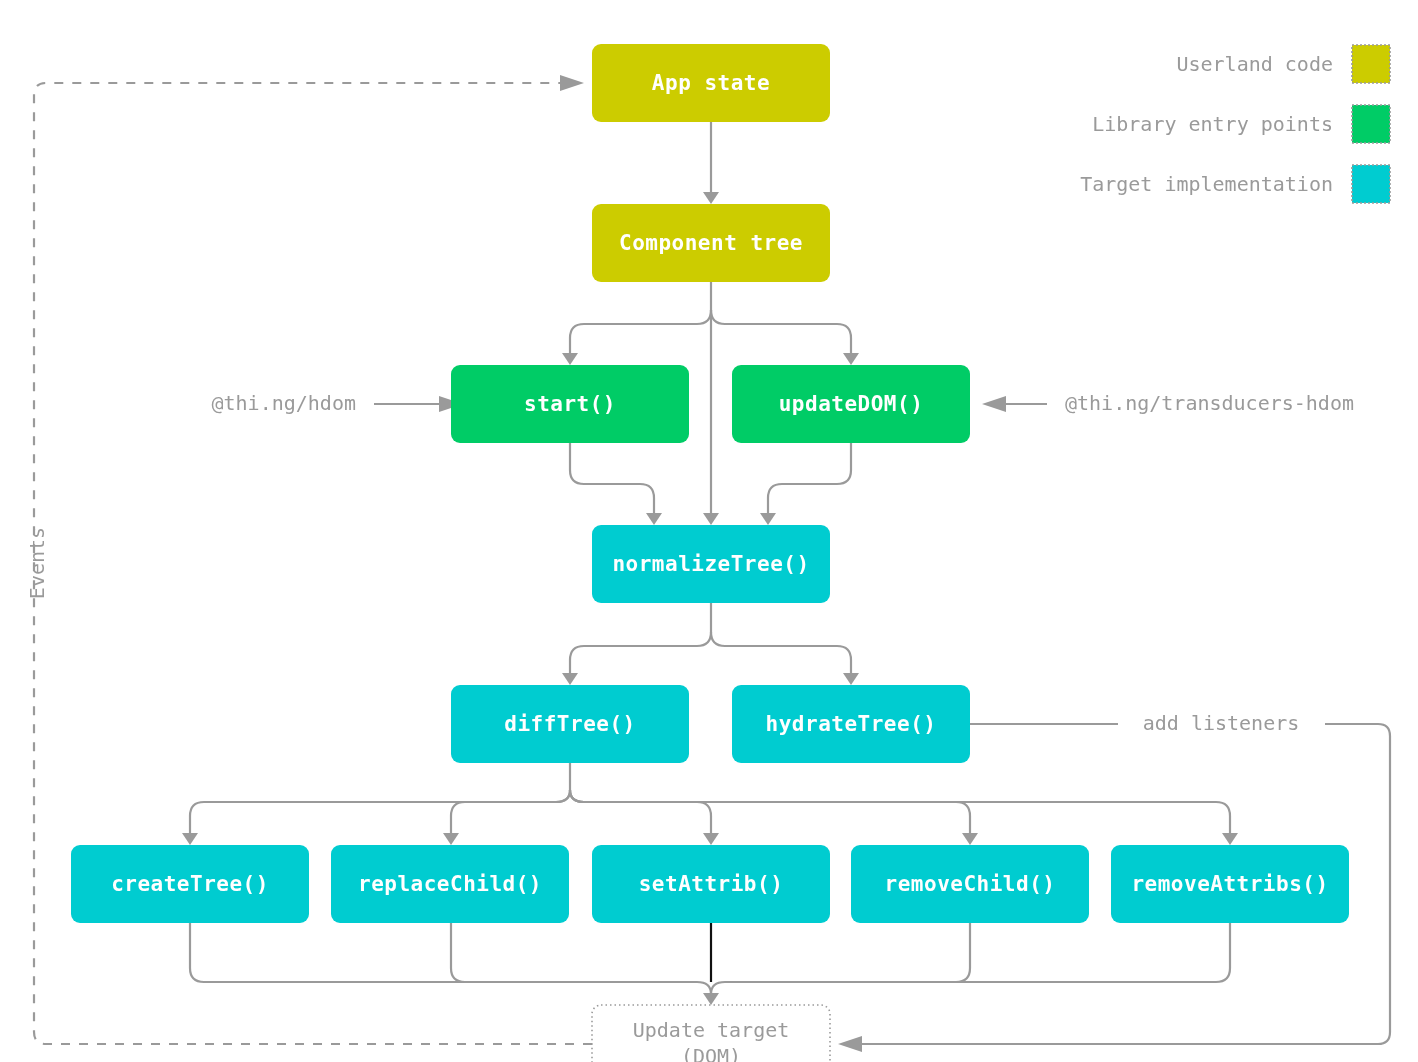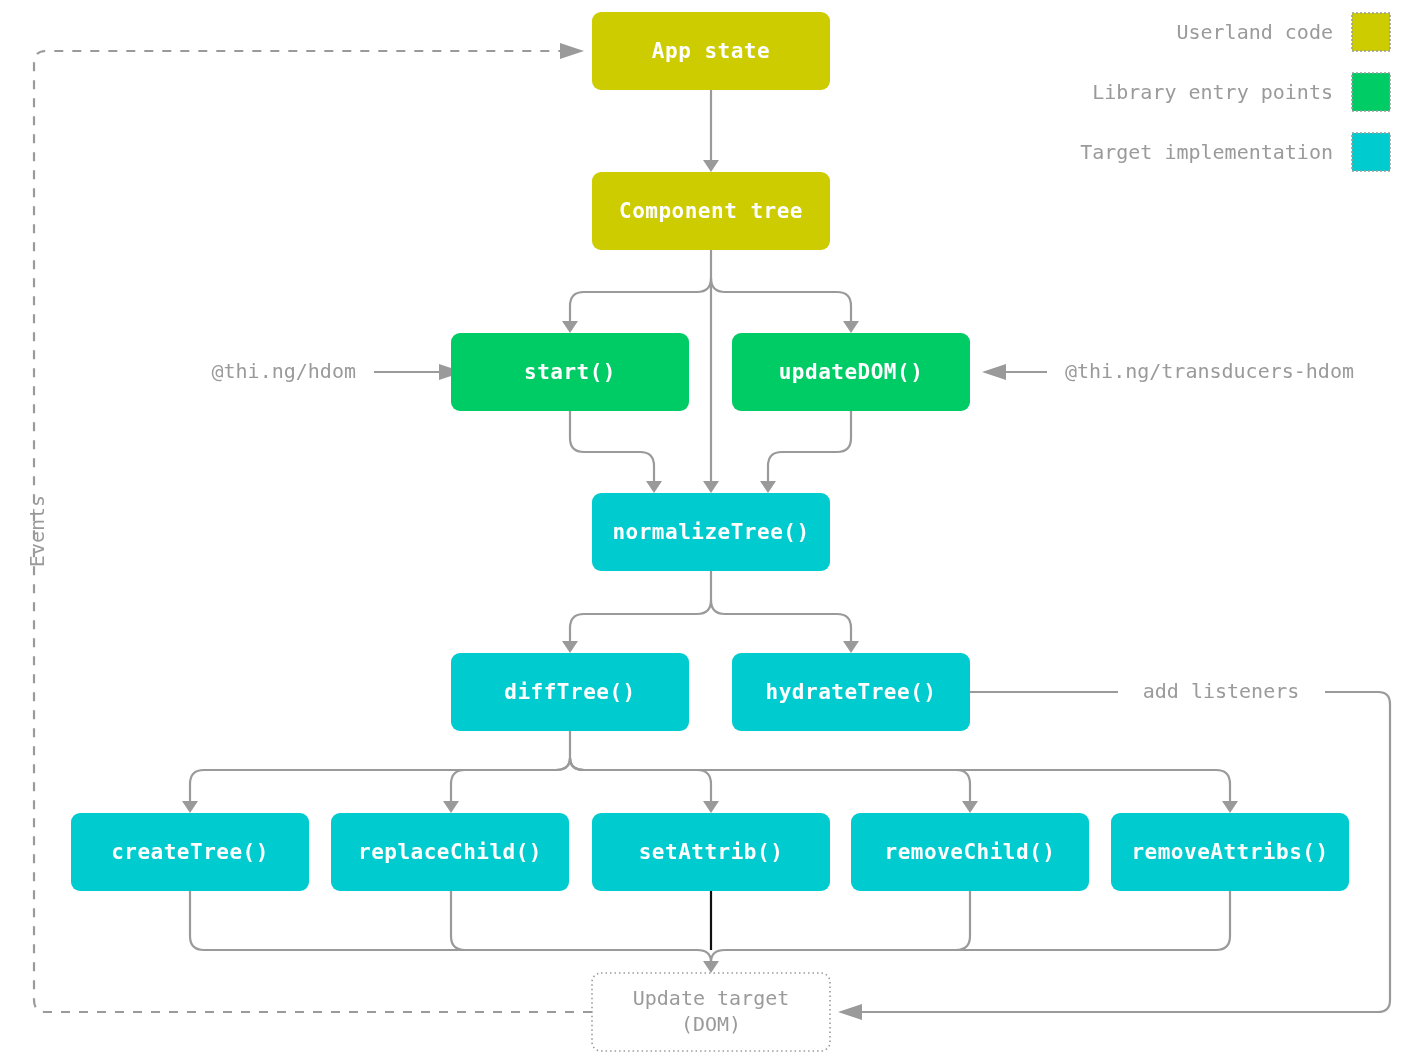--- a/index.html
+++ b/index.html
@@ -1,20 +1,20 @@
 <!DOCTYPE html>
 <html><head>
 <meta charset="utf-8">
 <style>
   html,body{margin:0;padding:0;background:#ffffff;}
   body{
     width:1418px;height:1062px;overflow:hidden;
     font-family:"DejaVu Sans Mono","Liberation Mono",monospace;
   }
-  #stage{position:relative;width:1418px;height:748px;}
+  #stage{position:relative;width:1418px;height:748px;margin-top:32px;}
   svg.diagram{position:absolute;left:0;top:0;width:1418px;height:1062px;display:block;}
 
   .node-rect{stroke:none;}
   .node-label{
     font-family:"DejaVu Sans Mono","Liberation Mono",monospace;
     font-size:21px;font-weight:700;fill:#ffffff;
     text-anchor:middle;dominant-baseline:middle;
     letter-spacing:0.5px;
   }
   .target-rect{fill:#ffffff;stroke:#9a9a9a;stroke-width:1.6;stroke-dasharray:1.5 3;}

